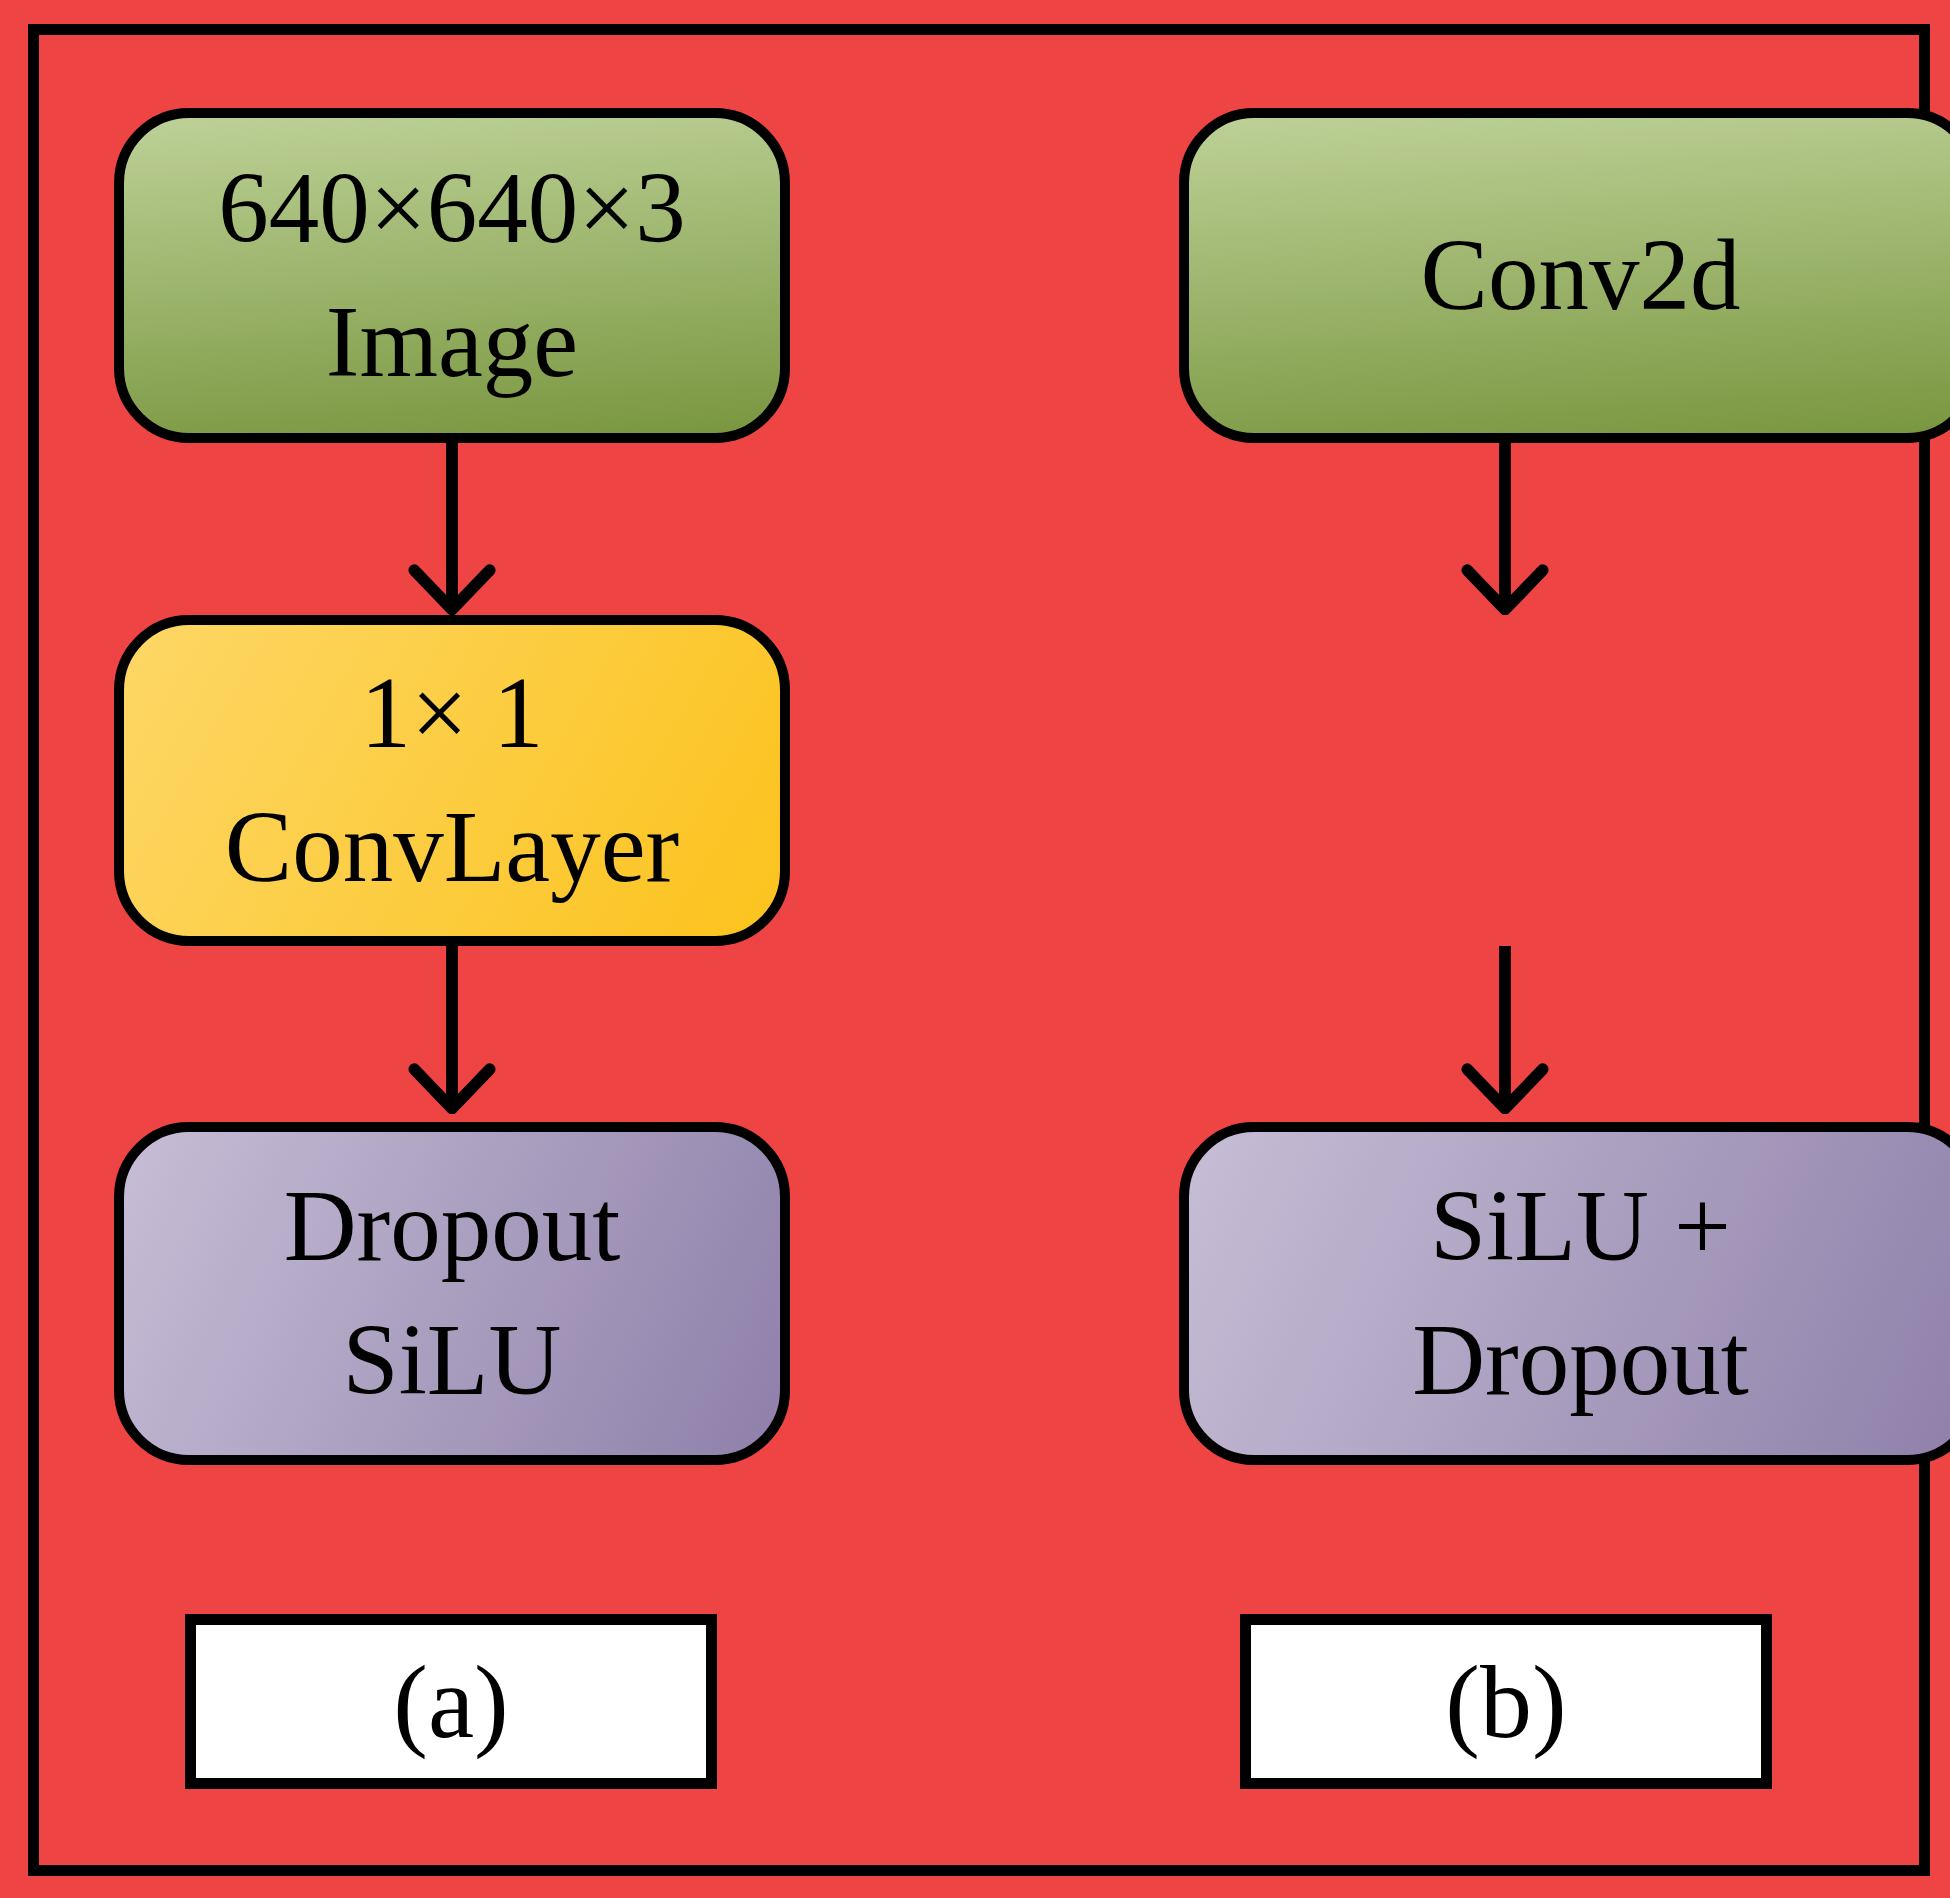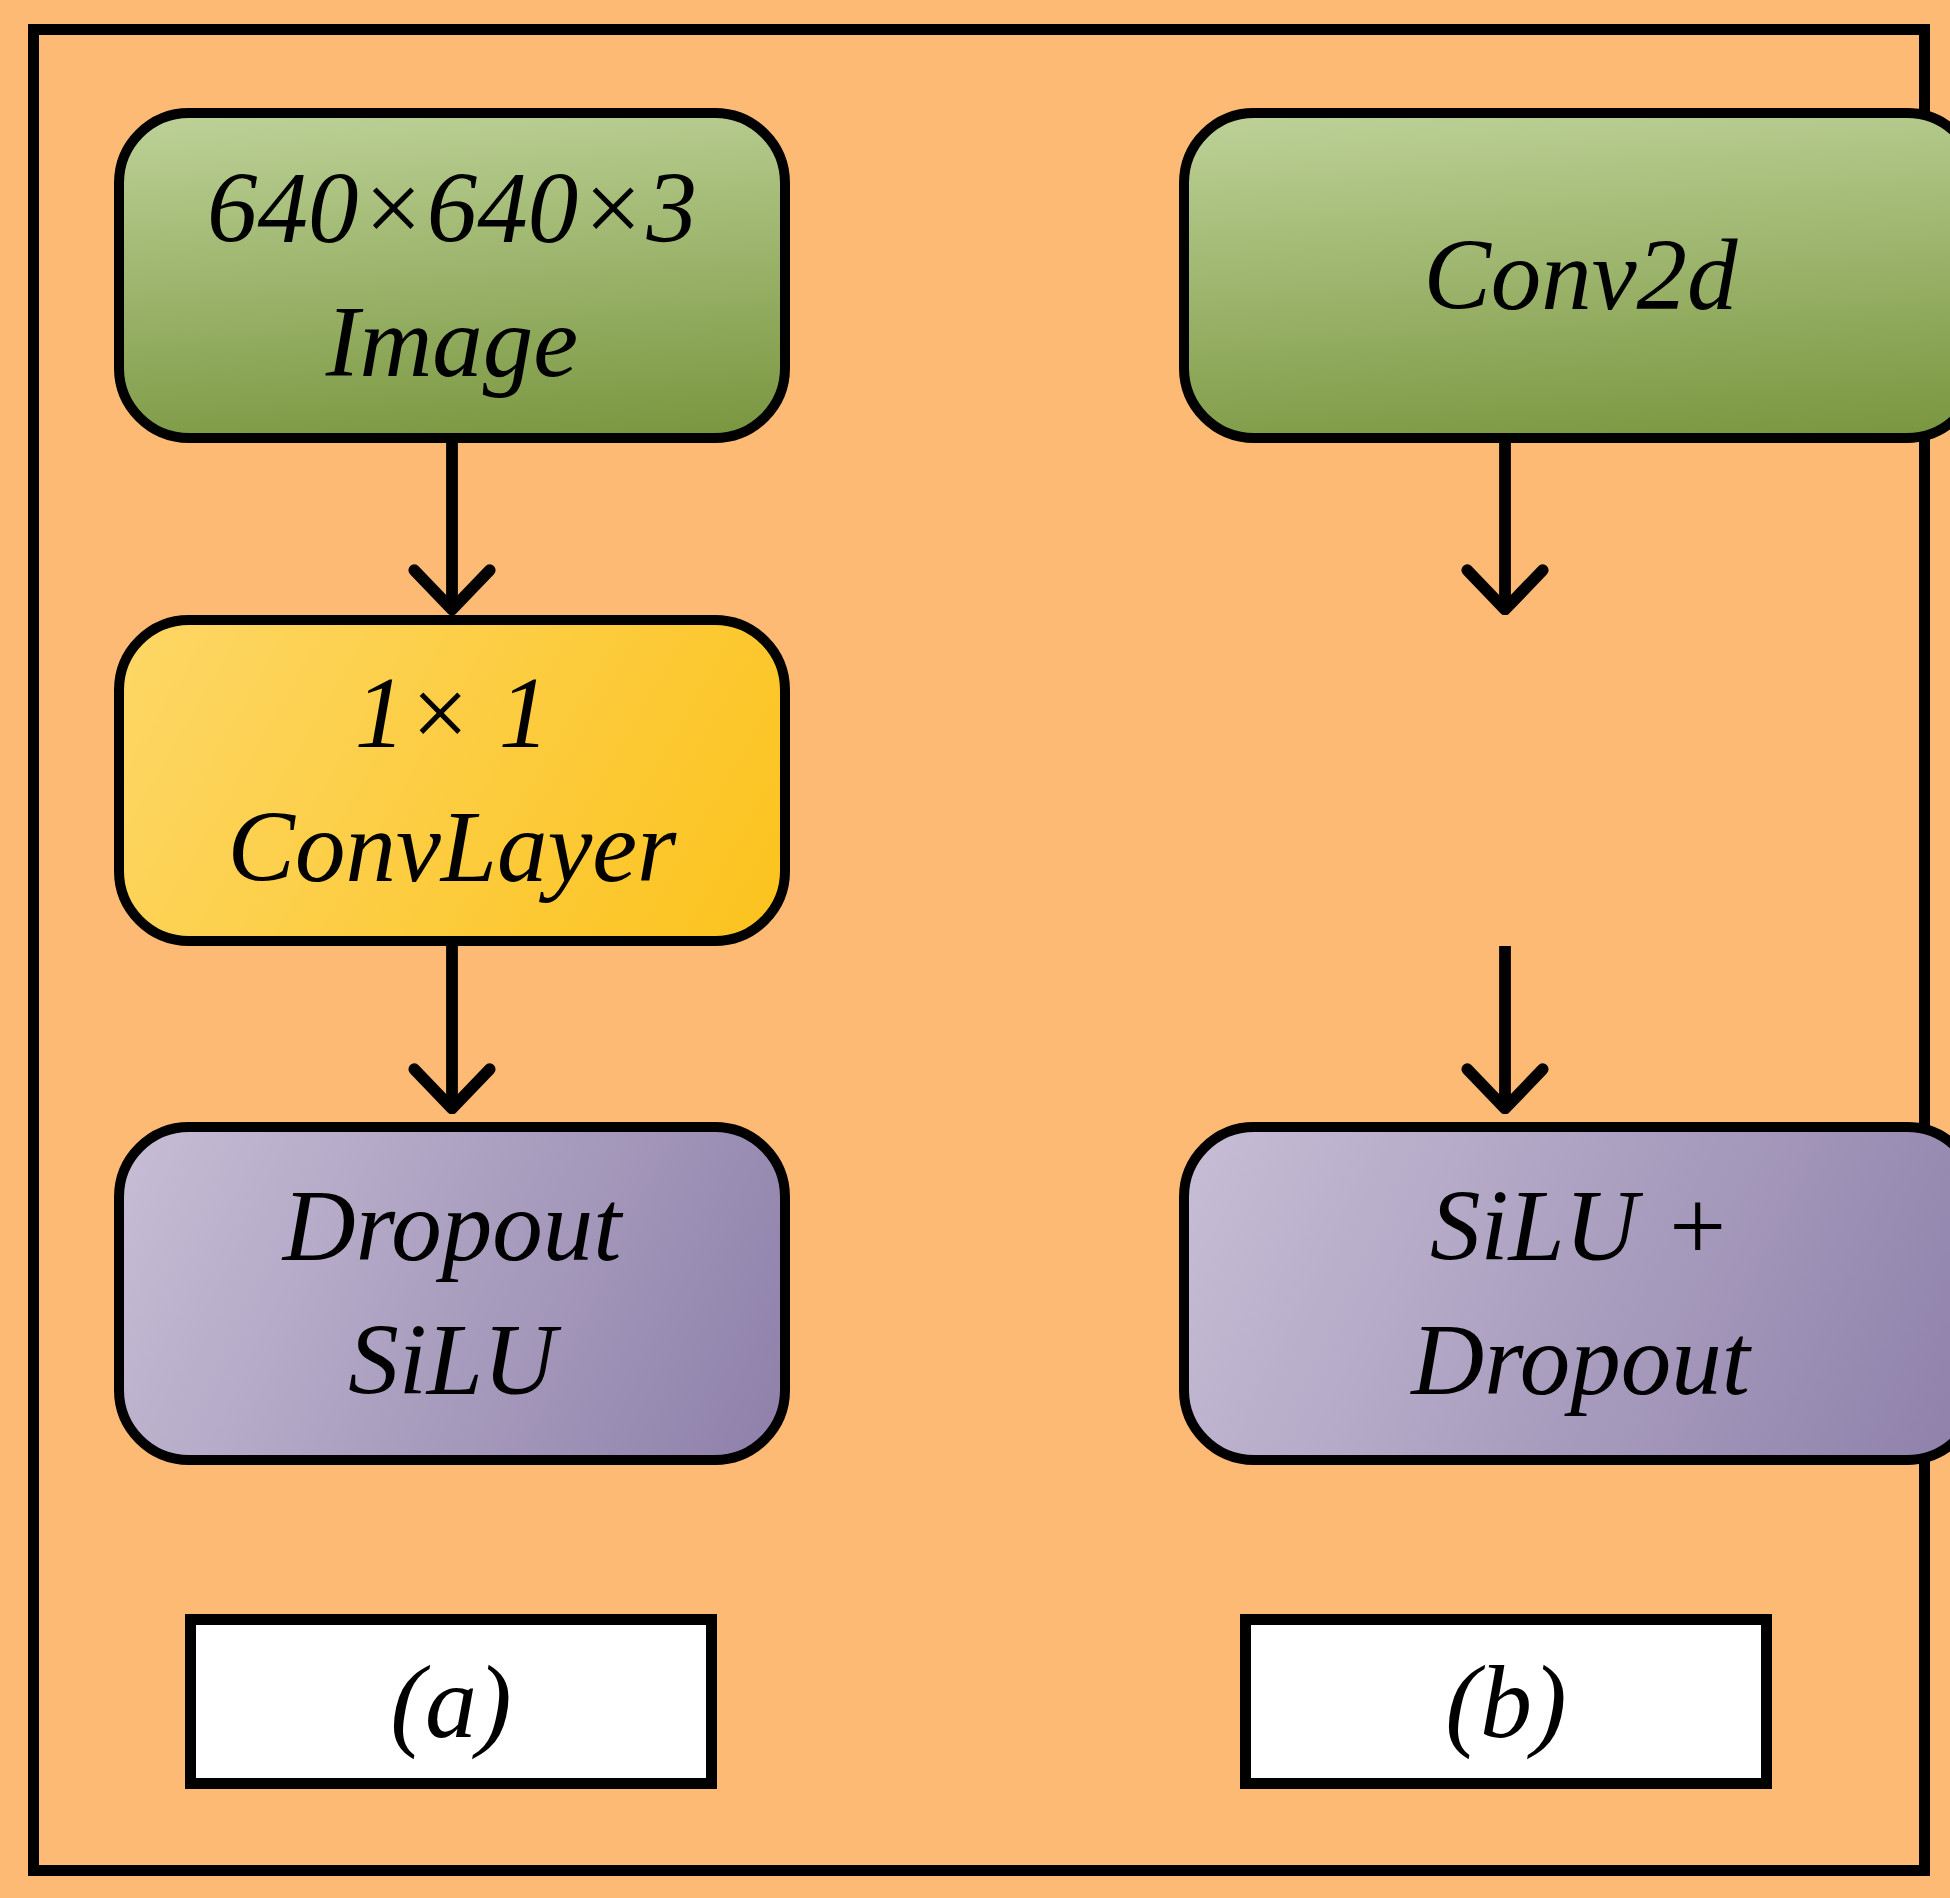--- a/index.html
+++ b/index.html
@@ -4,25 +4,24 @@
 <style>
   html, body {
     margin: 0;
     padding: 0;
     background: #ffffff;
   }
   .canvas {
     position: relative;
     width: 1950px;
     height: 1899px;
-    background: #fdba74;
+    background: #ef4444;
     font-family: "Liberation Serif", "DejaVu Serif", serif;
     color: #000000;
     overflow: hidden;
-    font-style: italic;
   }
   .frame {
     position: absolute;
     left: 28px;
     top: 23.6px;
     width: 1902px;
     height: 1852px;
     border: 11px solid var(--outline, #000);
     box-sizing: border-box;
     background: transparent;

